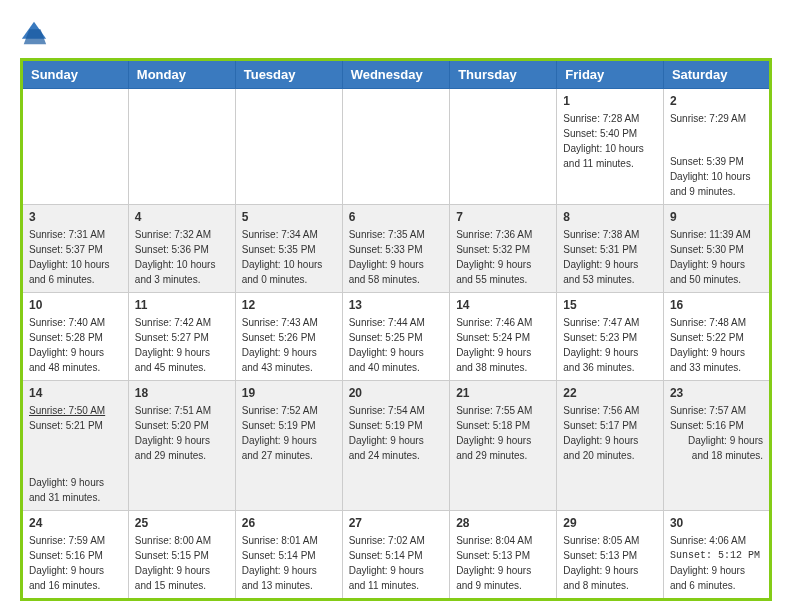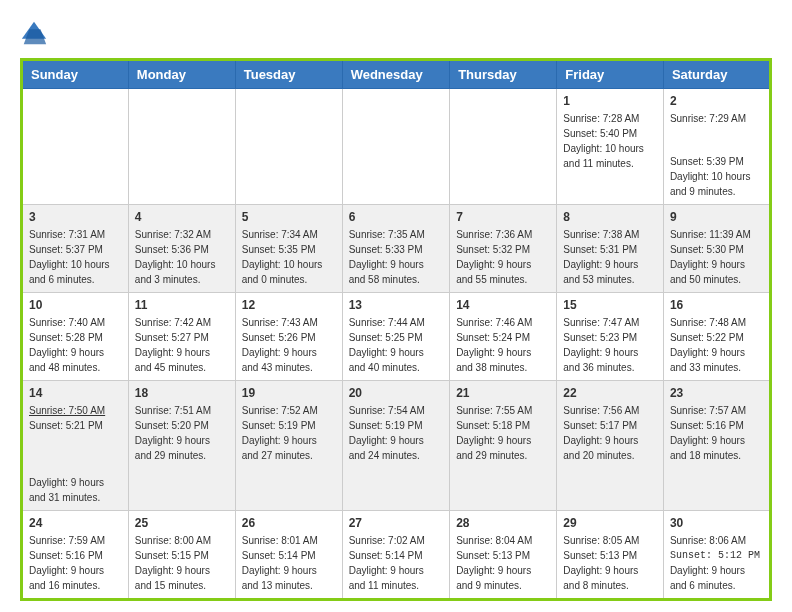--- a/index.html
+++ b/index.html
@@ -305,21 +305,21 @@
             <span style="display: block;">Sunrise: 7:56 AM</span>
             <span style="display: block;">Sunset: 5:17 PM</span>
             <span style="display: block;">Daylight: 9 hours and 20 minutes.</span>
           </div>
         </td>
         <td>
           <div class="day-number">23</div>
           <div class="day-info">
             <span style="display: block;">Sunrise: 7:57 AM</span>
             <span style="display: block;">Sunset: 5:16 PM</span>
-            <span style="display: block;">Daylight: 9 hours and 18 minutes.</span>
+            <span style="display: block; text-align: right;">Daylight: 9 hours and 18 minutes.</span>
           </div>
         </td>
       </tr>
       <tr>
         <td>
           <div class="day-number">24</div>
           <div class="day-info">
             <span style="display: block;">Sunrise: 7:59 AM</span>
             <span style="display: block;">Sunset: 5:16 PM</span>
             <span style="display: block;">Daylight: 9 hours and 16 minutes.</span>
@@ -361,20 +361,20 @@
           <div class="day-number">29</div>
           <div class="day-info">
             <span style="display: block;">Sunrise: 8:05 AM</span>
             <span style="display: block;">Sunset: 5:13 PM</span>
             <span style="display: block;">Daylight: 9 hours and 8 minutes.</span>
           </div>
         </td>
         <td>
           <div class="day-number">30</div>
           <div class="day-info">
-            <span style="display: block;">Sunrise: 8:06 AM</span>
+            <span style="display: block;">Sunrise: 4:06 AM</span>
             <span style="display: block; font-family: Liberation Mono, monospace;">Sunset: 5:12 PM</span>
             <span style="display: block;">Daylight: 9 hours and 6 minutes.</span>
           </div>
         </td>
       </tr>
     </tbody>
 </table>
 
 </body></html>

